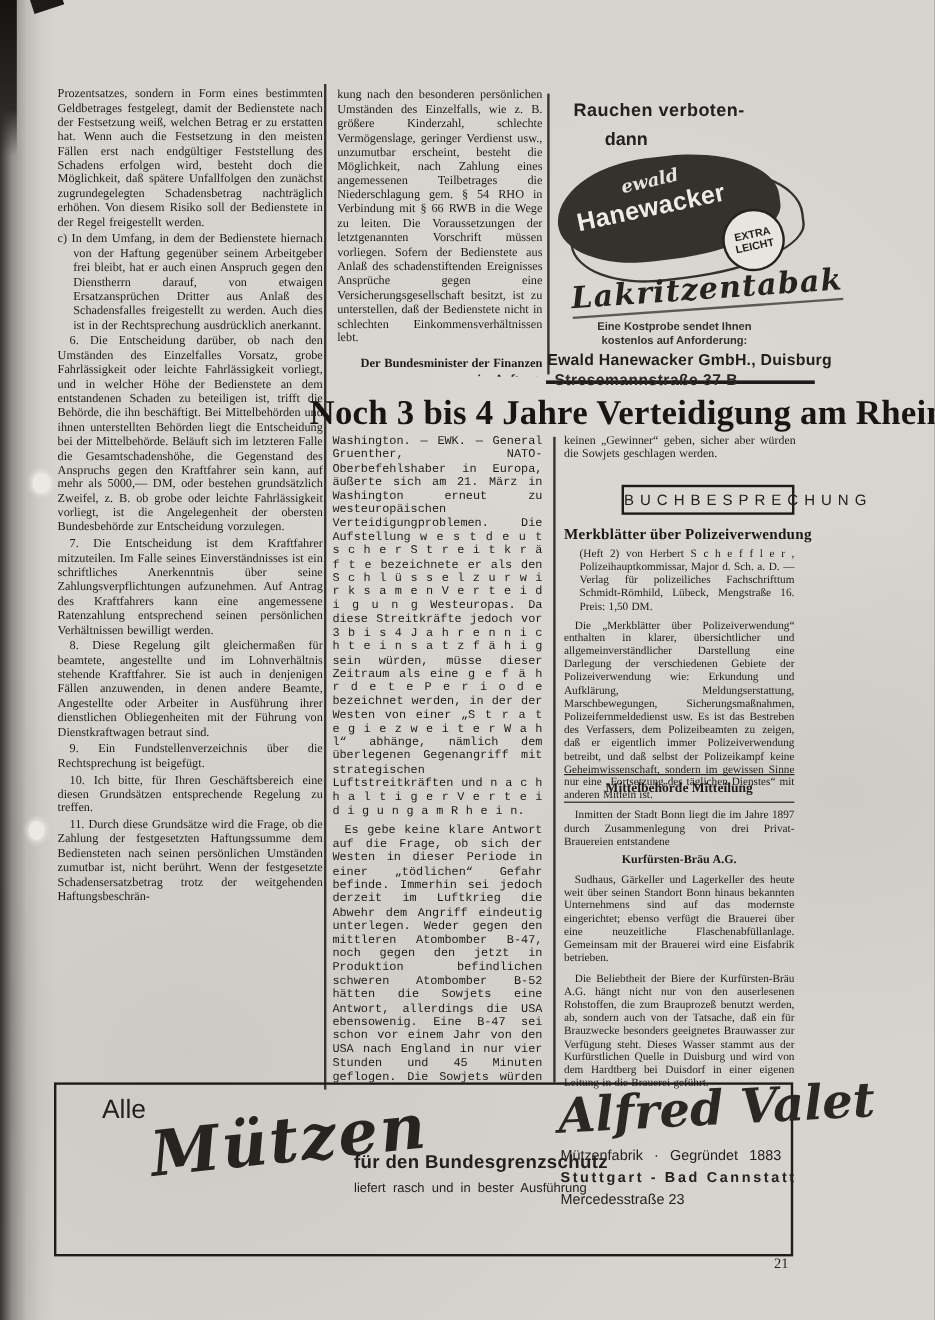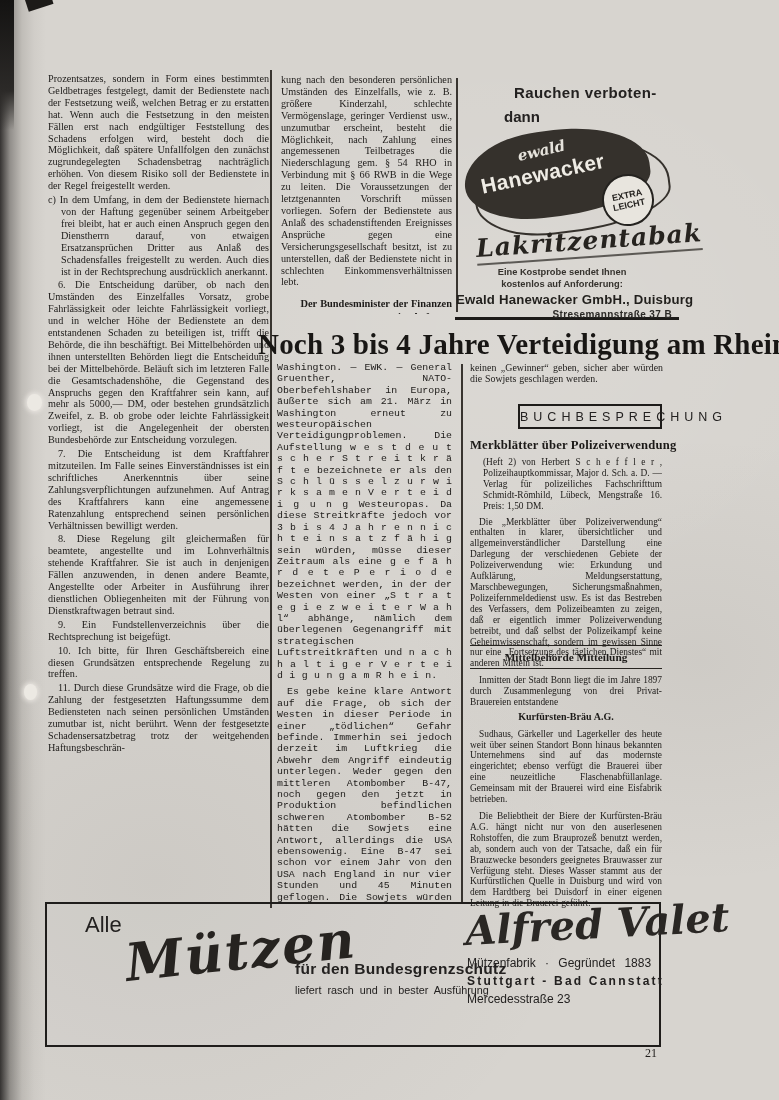--- a/index.html
+++ b/index.html
@@ -34,34 +34,34 @@
   .bodycol p{margin:0 0 2px 0;}
   .col-a{left:48px;top:73px;width:221px;height:836px;font-size:10.2px;line-height:11.9px;word-spacing:0.6px;}
   .col-b{left:281px;top:74px;width:171px;height:240px;font-size:10.2px;line-height:11.9px;word-spacing:0.6px;}
   p.pind{text-indent:10px;}
   p.hang-c{padding-left:13px;text-indent:-13px;}
   .signature{margin-top:9px;text-align:center;font-weight:bold;font-size:10.4px;line-height:13px;}
   .signature div{white-space:nowrap;text-align:right;}
 
   
   .ad-h{position:absolute;left:462px;top:78px;width:218px;height:234px;font-family:"Liberation Sans",sans-serif;}
-  .ad-h .l1{position:absolute;left:16px;top:6px;font-size:15px;font-weight:bold;letter-spacing:0.4px;color:#232120;margin-left:36px;}
+  .ad-h .l1{position:absolute;left:16px;top:6px;font-size:15px;font-weight:bold;letter-spacing:0.4px;color:#232120;}
   .ad-h .l2{position:absolute;left:42px;top:30px;font-size:15px;font-weight:bold;color:#232120;}
   .blob-wrap{position:absolute;left:2px;top:52px;width:200px;height:98px;}
   .blob-outline{position:absolute;left:10px;top:12px;width:192px;height:86px;border:2.5px solid #35312c;border-radius:48% 52% 58% 42% / 62% 58% 42% 48%;transform:rotate(-7deg);}
   .blob{position:absolute;left:0;top:0;width:186px;height:86px;background:#35312c;border-radius:46% 54% 56% 44% / 60% 56% 44% 50%;transform:rotate(-7deg);}
   .blob .ewald{position:absolute;left:56px;top:10px;color:#e6e3dc;font-family:"DejaVu Serif",serif;font-style:italic;font-weight:bold;font-size:15px;transform:rotate(-6deg);}
   .blob .hane{position:absolute;left:16px;top:30px;color:#efece5;font-family:"Liberation Sans",sans-serif;font-weight:bold;font-size:21px;transform:rotate(-5deg);letter-spacing:0.3px;}
   .badge{position:absolute;left:138px;top:44px;width:48px;height:48px;border-radius:50%;background:#e8e5de;border:2px solid #24221f;
     display:flex;flex-direction:column;align-items:center;justify-content:center;transform:rotate(-12deg);z-index:3;}
   .badge span{font-family:"Liberation Sans",sans-serif;font-weight:bold;font-size:9px;line-height:10px;color:#24221f;}
   .lakritz{position:absolute;left:14px;top:148px;font-family:"DejaVu Serif",serif;font-style:italic;font-weight:bold;font-size:25px;color:#26231f;transform:rotate(-4deg);letter-spacing:1px;border-bottom:2px solid rgba(38,35,31,0.7);padding-bottom:1px;}
   .offer{position:absolute;left:0;top:188px;width:200px;text-align:center;font-size:9.3px;font-weight:bold;color:#35322d;line-height:12px;}
   .company{position:absolute;left:-6px;top:214px;width:224px;text-align:center;font-size:13.2px;font-weight:bold;color:#211f1c;letter-spacing:0.2px;white-space:nowrap;}
-  .addr{position:absolute;left:0;top:231px;width:210px;text-align:right;font-size:10px;font-weight:bold;color:#2b2926;letter-spacing:0.4px;}
+  .addr{position:absolute;left:0;top:231px;width:210px;text-align:left;font-size:13px;font-weight:bold;color:#2b2926;letter-spacing:0.4px;}
 
   
   .headline{position:absolute;left:258px;top:328px;width:410px;text-align:left;font-weight:bold;font-size:29px;letter-spacing:0.2px;color:#181614;white-space:nowrap;}
   .art-l{left:277px;top:362px;width:175px;height:542px;font-size:9.9px;line-height:11.4px;word-spacing:0.5px;}
   .art-l p{margin:0 0 5px 0;font-family:Liberation Mono, monospace;}
   .art-r-intro{left:470px;top:362px;width:193px;height:44px;font-size:9.9px;line-height:11.4px;word-spacing:0.5px;}
 
   
   .review{position:absolute;left:470px;top:404px;width:192px;}
   .bb-box{border:2px solid #1d1b19;text-align:center;padding:4px 0 3px 0;

